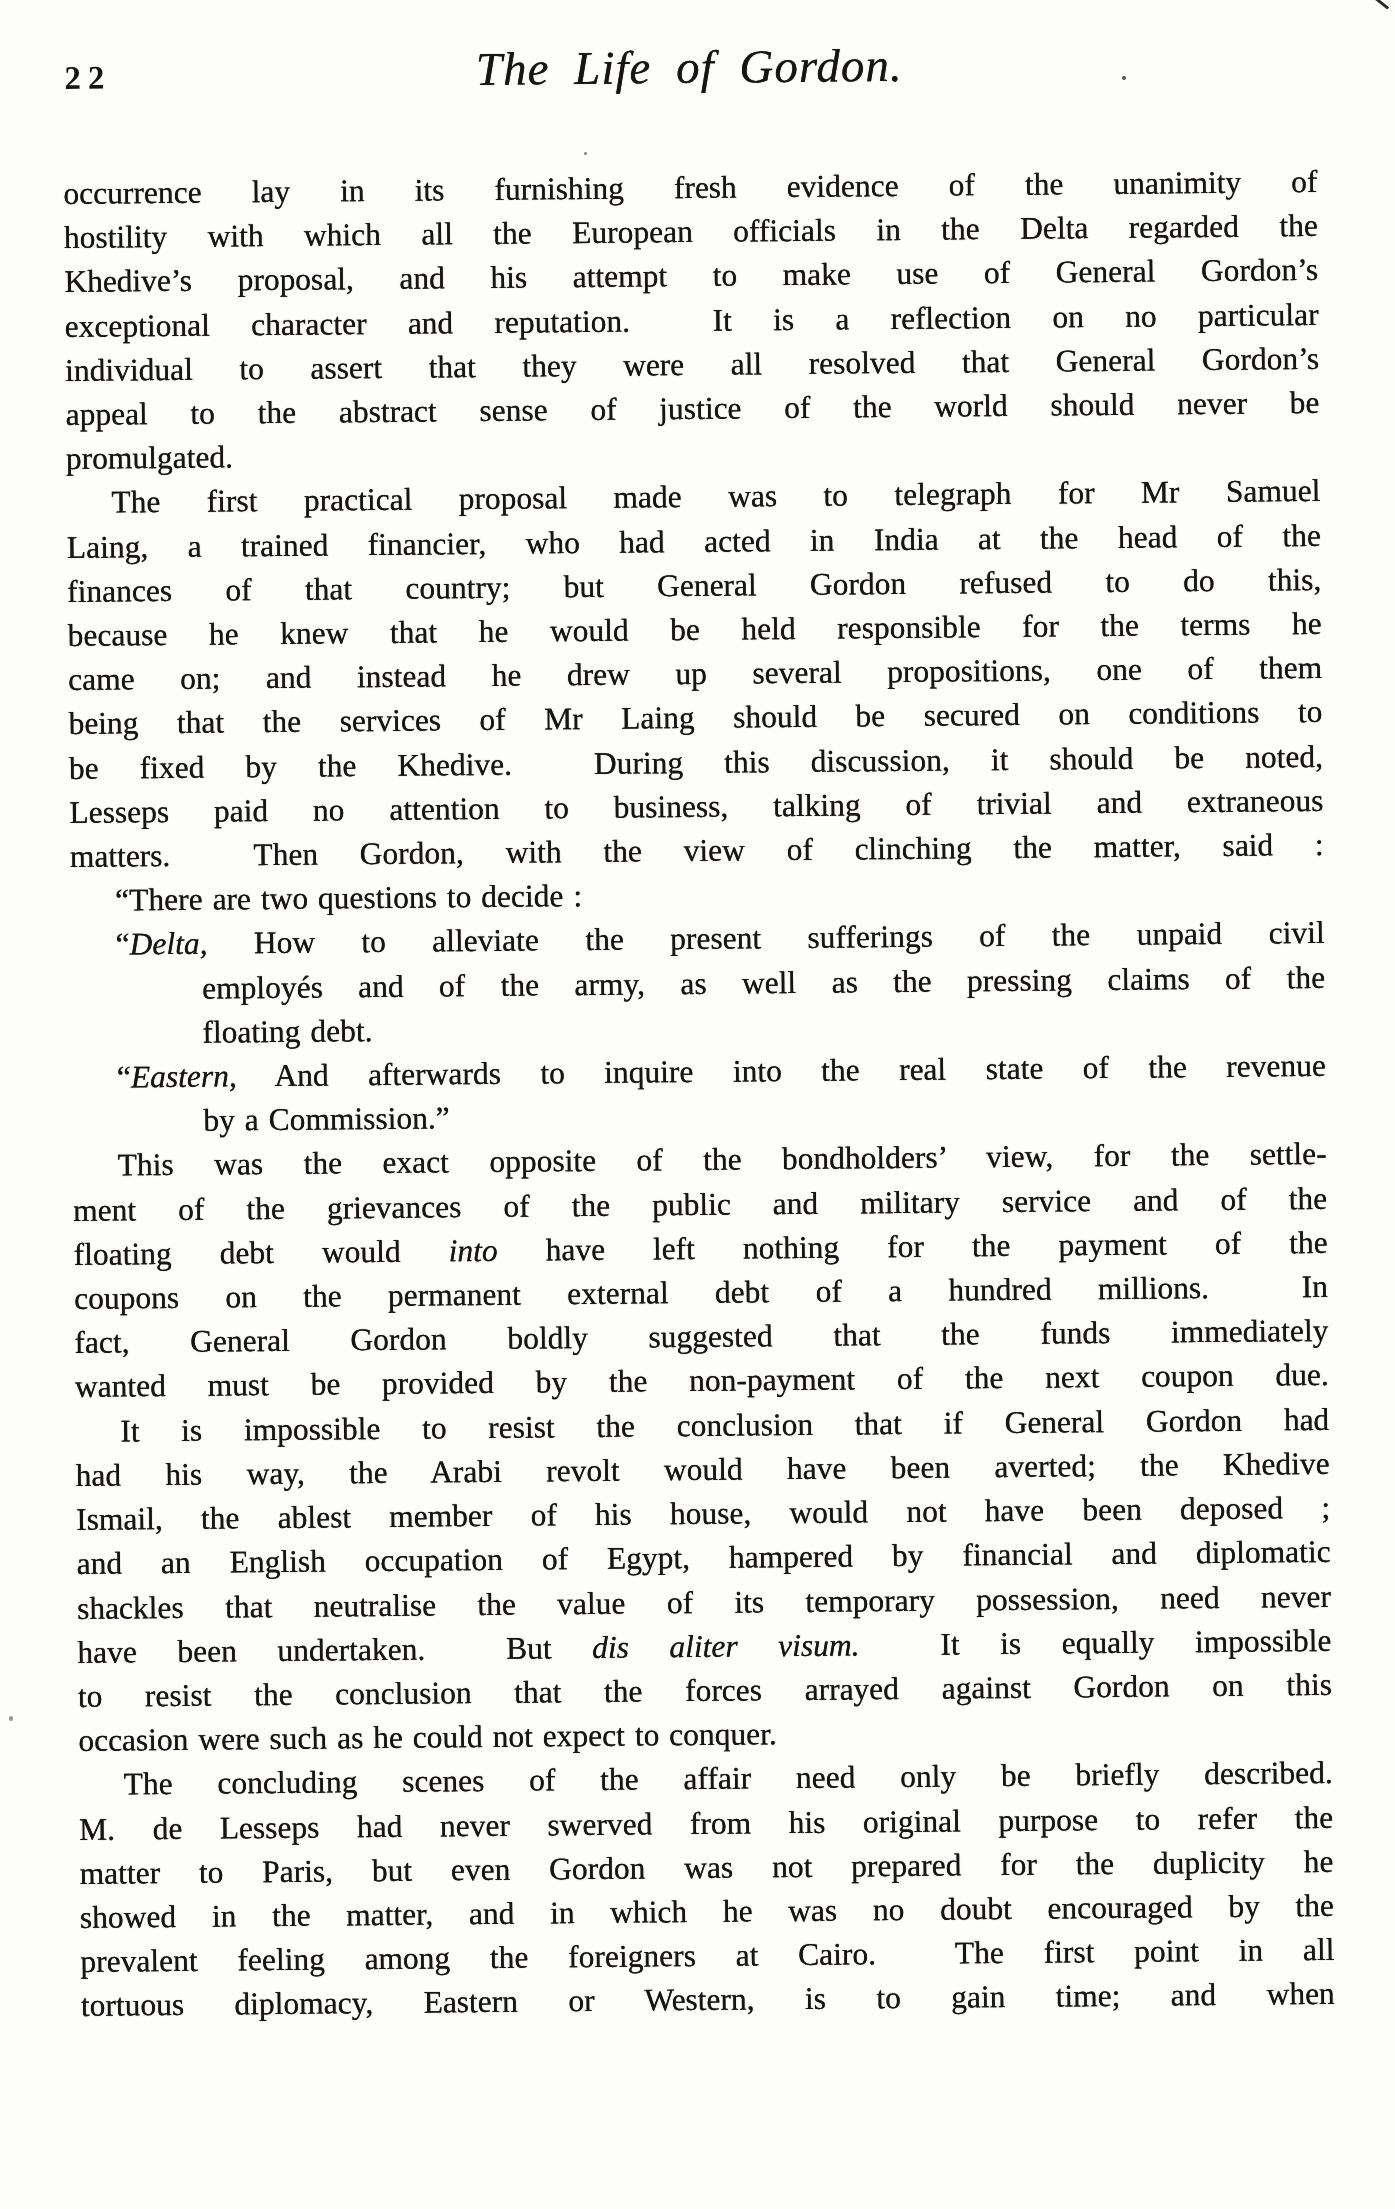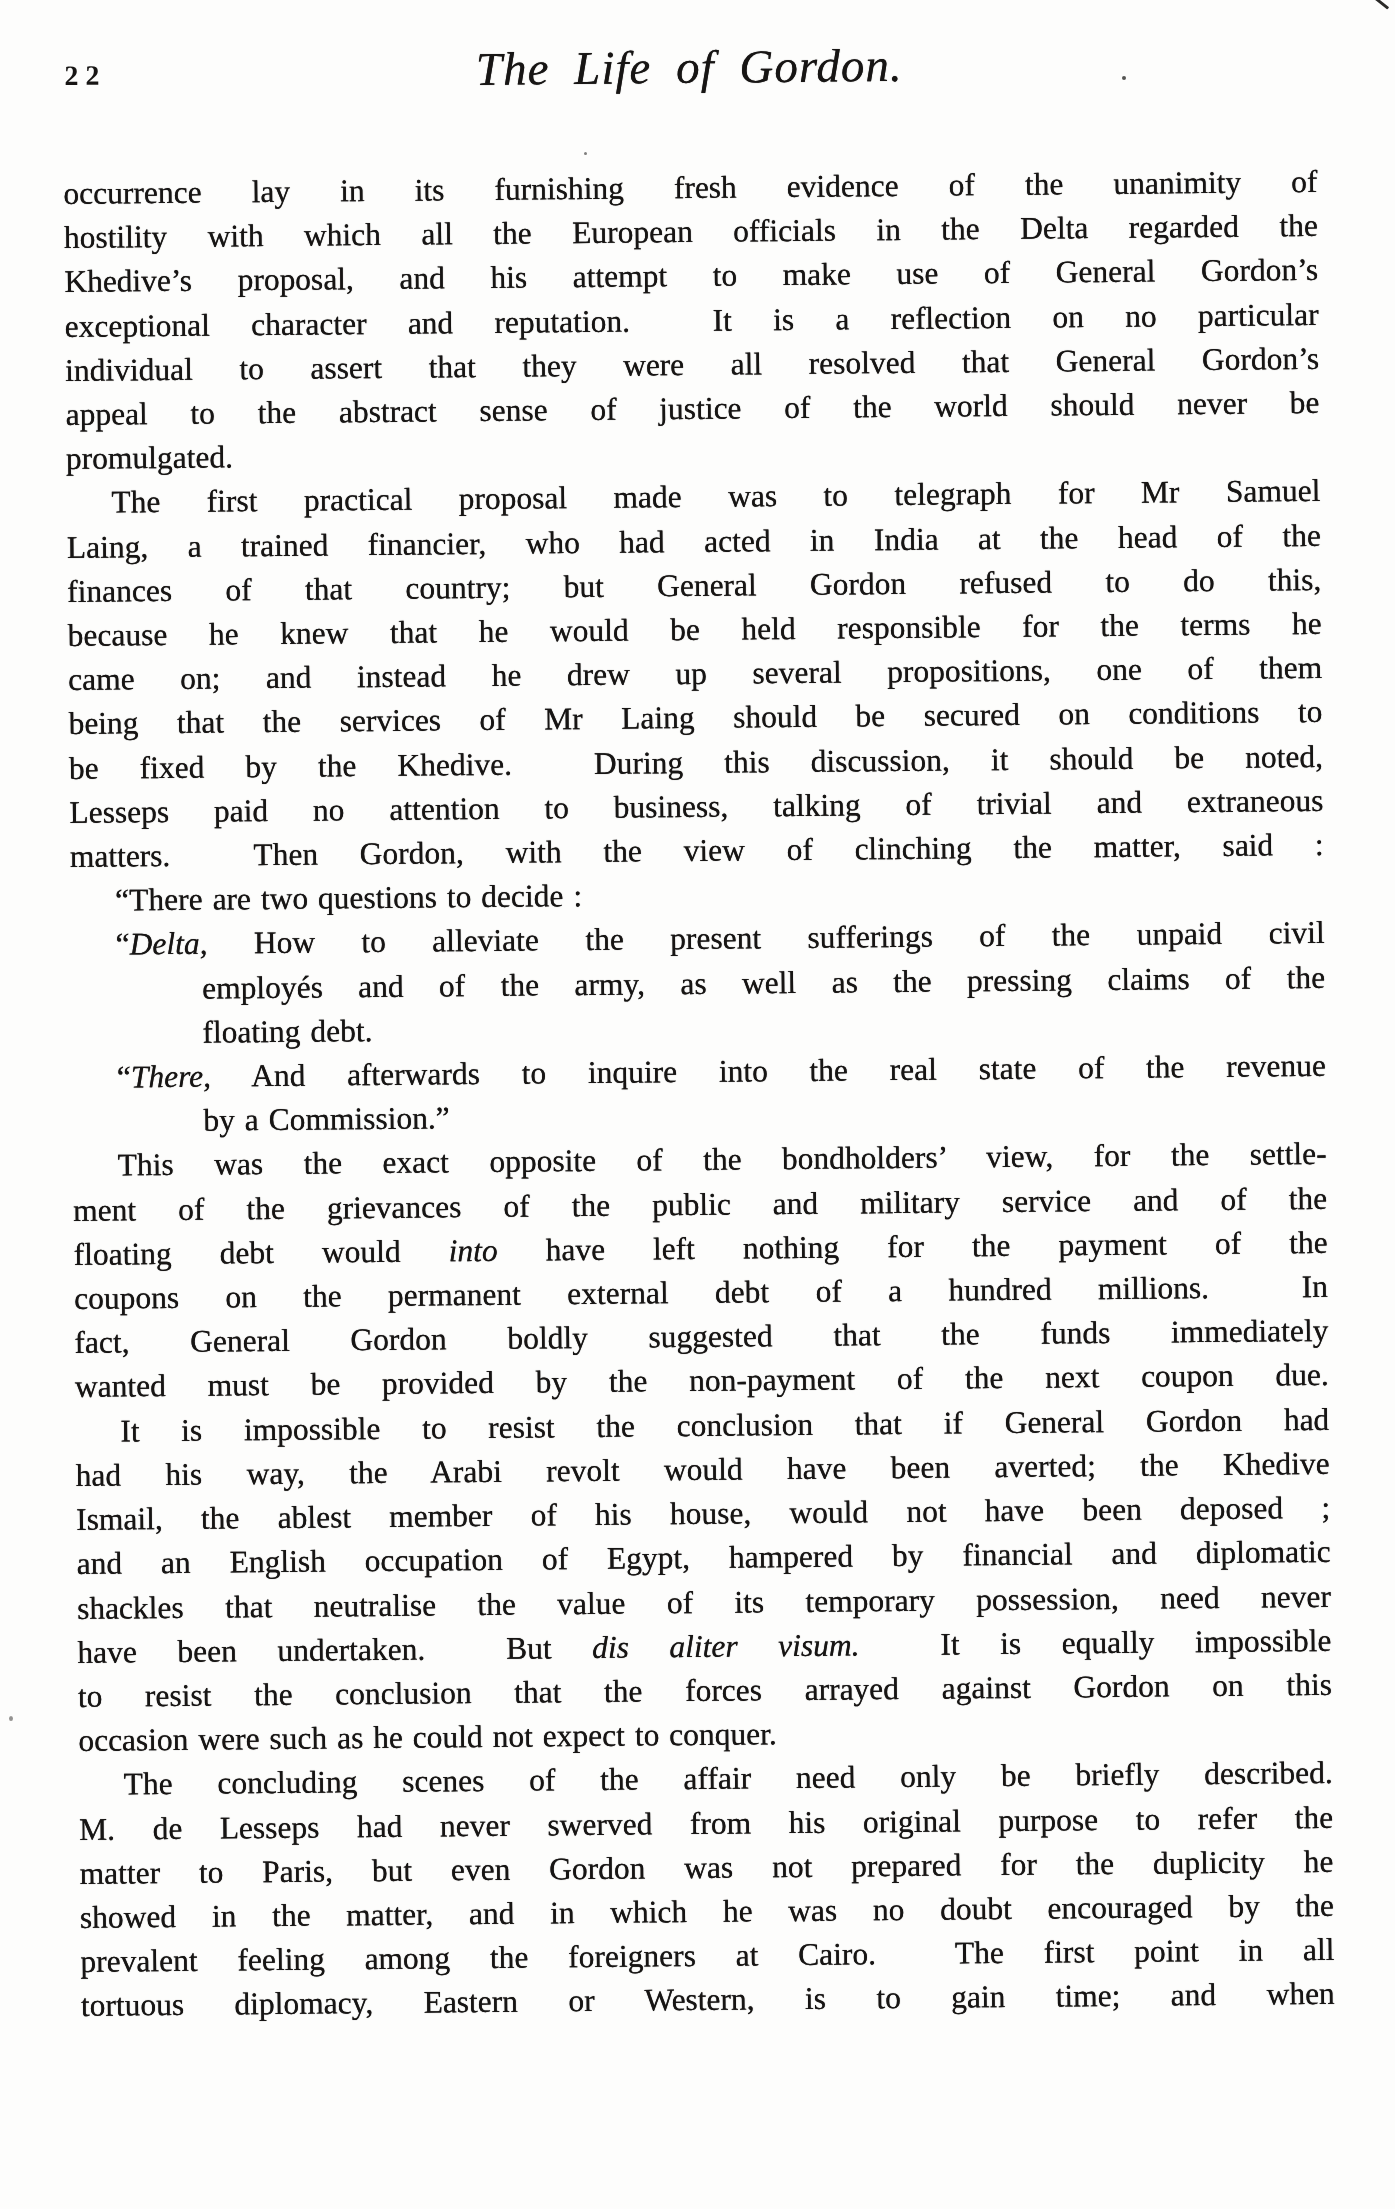--- a/index.html
+++ b/index.html
@@ -14,21 +14,21 @@
   .content {
     position:absolute;
     left:62px; top:40px;
     width:1254px;
     transform:rotate(-0.55deg);
     transform-origin:50% 0;
   }
   .header { position:relative; height:86px; }
   .pagenum {
     position:absolute; left:2px; top:14px;
-    font-size:28px; font-weight:bold; letter-spacing:7px;
+    font-size:33px; font-weight:bold; letter-spacing:7px;
   }
   .title {
     text-align:center;
     font-size:47px; font-style:italic;
     letter-spacing:1px; word-spacing:12px;
     text-shadow:0 0 0.7px #171514;
   }
   .body {
     margin-top:40px;
     font-size:31.5px; line-height:44.2px;
@@ -75,21 +75,21 @@
         </div>
         <div>
           <div class="line ind"><span>“There are two questions to decide&nbsp;:</span></div>
         </div>
         <div>
           <div class="line justify ind"><span>“</span><span class="it">Delta,</span><span> How to alleviate the present sufferings of the unpaid civil</span></div>
           <div class="line justify hang"><span>employés and of the army, as well as the pressing claims of the</span></div>
           <div class="line hang"><span>floating debt.</span></div>
         </div>
         <div>
-          <div class="line justify ind"><span>“</span><span class="it">There,</span><span> And afterwards to inquire into the real state of the revenue</span></div>
+          <div class="line justify ind"><span>“</span><span class="it">Eastern,</span><span> And afterwards to inquire into the real state of the revenue</span></div>
           <div class="line hang"><span>by a Commission.”</span></div>
         </div>
         <div>
           <div class="line justify ind"><span>This was the exact opposite of the bondholders’ view, for the settle-</span></div>
           <div class="line justify"><span>ment of the grievances of the public and military service and of the</span></div>
           <div class="line justify"><span>floating debt would </span><span class="it">into</span><span> have left nothing for the payment of the</span></div>
           <div class="line justify"><span>coupons on the permanent external debt of a hundred millions.&nbsp; In</span></div>
           <div class="line justify"><span>fact, General Gordon boldly suggested that the funds immediately</span></div>
           <div class="line justify"><span>wanted must be provided by the non-payment of the next coupon due.</span></div>
         </div>

